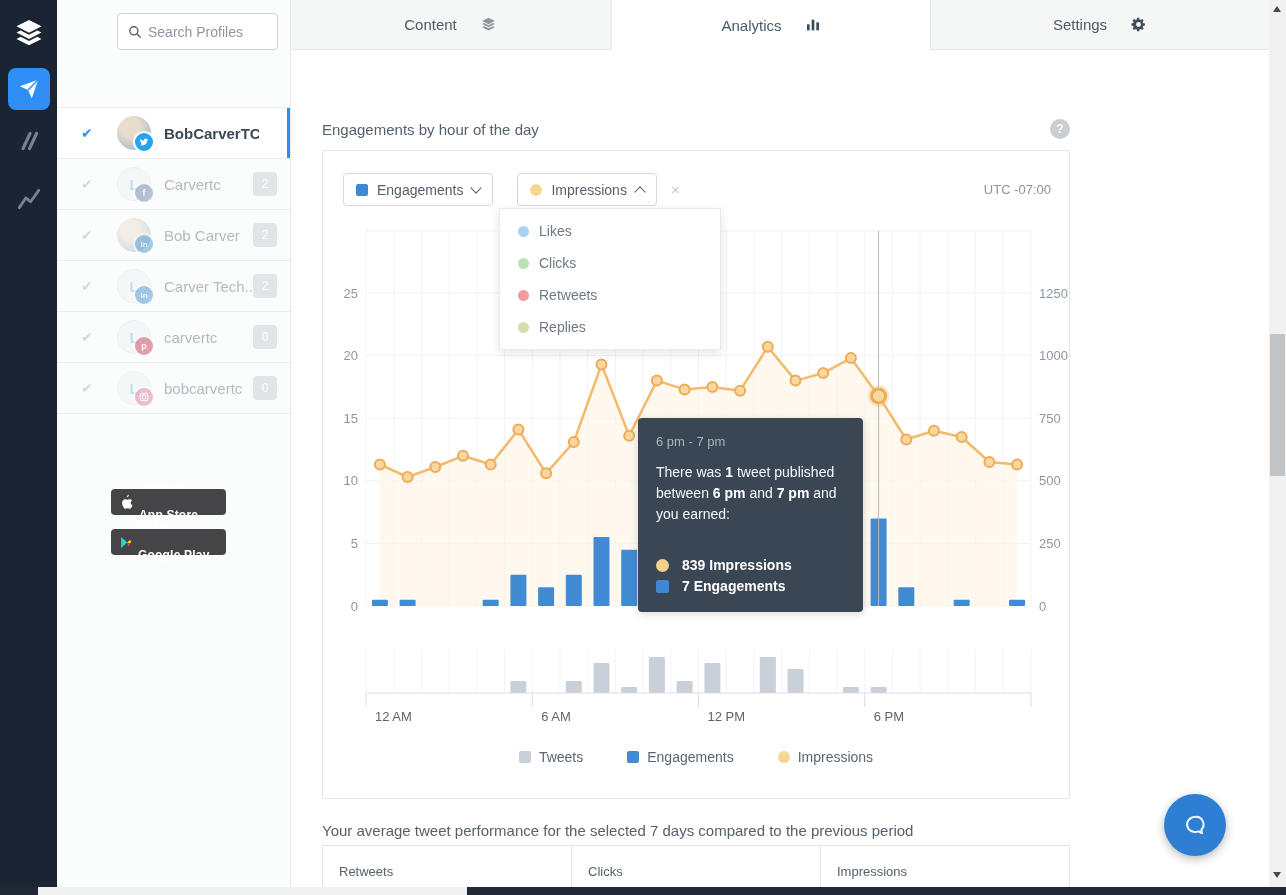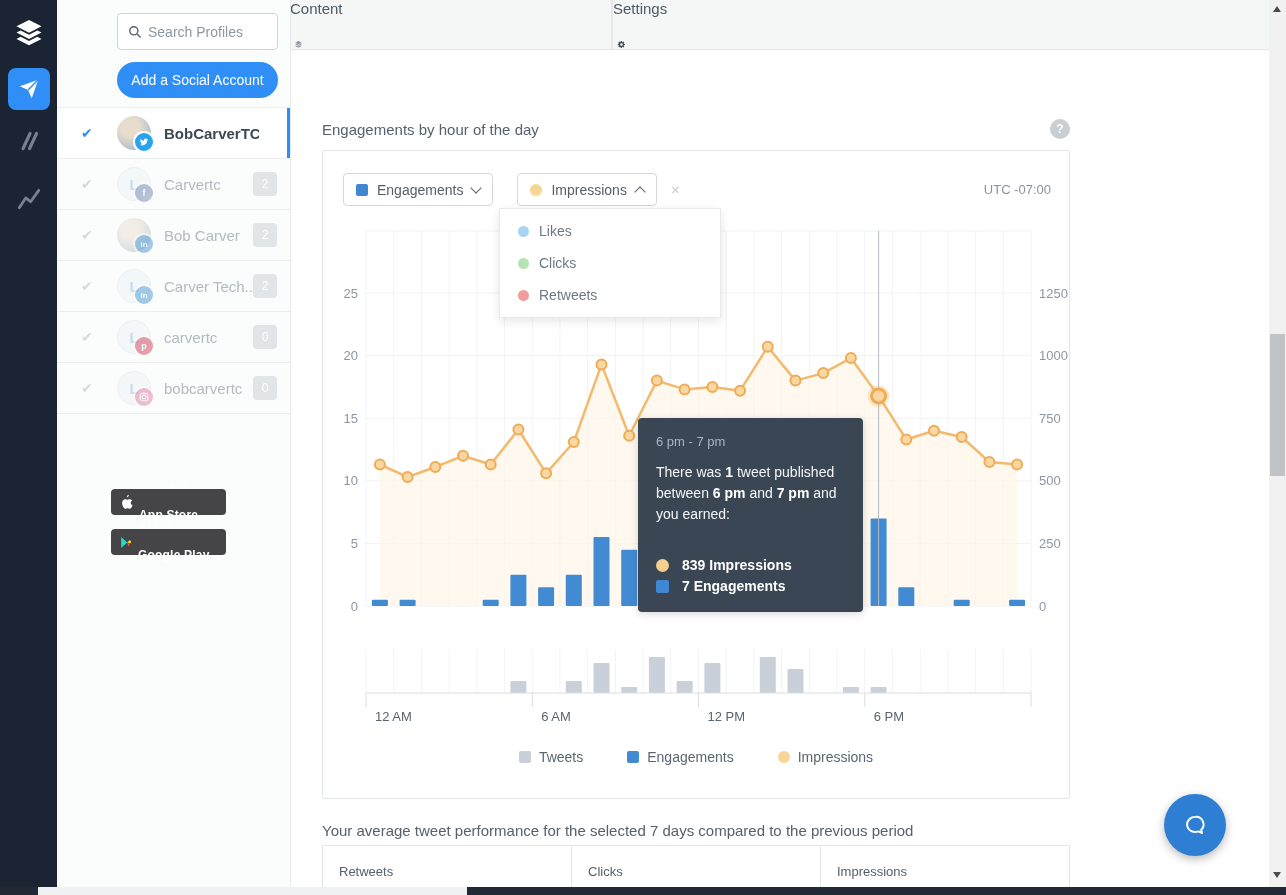--- a/index.html
+++ b/index.html
@@ -47,22 +47,22 @@
                display:flex;align-items:center;padding:0 8px;gap:6px;cursor:pointer;}
   .store-badge .lines{display:flex;flex-direction:column;line-height:1;}
   .store-badge .l1{font-size:6.5px;color:#fff;}
   .store-badge .l2{font-size:12px;color:#fff;font-weight:bold;letter-spacing:.2px;margin-top:19px;}
   .side-links{position:absolute;left:54px;top:578px;display:flex;flex-direction:column;gap:8px;}
   .side-links a{font-size:13px;color:#6f7a83;text-decoration:none;cursor:pointer;}
 
   
   .main{position:absolute;left:290px;top:0;width:979px;height:895px;background:#fff;}
   .toptabs{position:absolute;left:0;top:0;right:0;height:50px;display:flex;}
-  .toptab{display:flex;justify-content:center;gap:23px;font-size:15px;color:#4c5a66;
-          box-sizing:border-box;cursor:pointer;flex-direction:column;}
+  .toptab{display:flex;align-items:center;justify-content:center;gap:23px;font-size:15px;color:#4c5a66;
+          box-sizing:border-box;cursor:pointer;}
   .toptab.inactive{background:#f5f6f6;border-bottom:1px solid #e4e6e8;}
   .tab-content{width:322px;border-right:1px solid #e4e6e8;}
   .tab-analytics{width:318px;background:#fff;}
   .tab-settings{flex:1;border-left:1px solid #e4e6e8;}
 
   .subtabs{position:absolute;left:0;top:50px;right:0;height:57px;border-bottom:1px solid #e9ebed;
            display:flex;align-items:stretch;padding-left:30px;gap:52px;background:#fff;}
   .subtab{display:flex;align-items:center;font-size:15px;color:#7d8893;cursor:pointer;height:100%;}
   .subtab.active{position:relative;gap:8px;color:#3c4954;font-weight:bold;}
   .subtab.active::after{content:"";position:absolute;left:0;right:0;bottom:0;height:3px;background:#333f4a;}
@@ -156,21 +156,20 @@
   </div>
 
   <div class="sidebar">
     <div class="search-box">
       <svg width="14" height="14" viewBox="0 0 24 24" fill="none" stroke="#55606a" stroke-width="2.4">
         <circle cx="10" cy="10" r="7"></circle>
           <path d="m15.5 15.5 6 6"></path>
       </svg>
       <input type="text" placeholder="Search Profiles" style="">
     </div>
-    <button class="add-btn">Add a Social Account</button>
 
     <div class="profiles">
       <div class="prow sel">
         <span class="check">✔</span>
         <span class="pava">
           <span class="photo" style="display:block;"></span>
           <span class="nbadge" style="background:#2aa3ef;">
             <svg width="10" height="10" viewBox="0 0 24 24">
                 <path d="M22 5.9c-.7.3-1.5.6-2.3.7.8-.5 1.5-1.3 1.8-2.3-.8.5-1.7.8-2.6 1A4.1 4.1 0 0 0 11.8 9 11.6 11.6 0 0 1 3.4 4.7a4.1 4.1 0 0 0 1.3 5.5c-.7 0-1.3-.2-1.9-.5 0 1.9 1.4 3.6 3.3 4-.6.2-1.3.2-1.9.1.5 1.6 2 2.8 3.8 2.8A8.2 8.2 0 0 1 2 18.3 11.6 11.6 0 0 0 19.9 8.5v-.5c.8-.6 1.5-1.3 2.1-2.1z" fill="#fff"></path>
               </svg>
@@ -256,20 +255,28 @@
 
   <div class="main">
 
     <div class="toptabs">
       <div class="toptab inactive tab-content">
         <span>Content</span>
         <svg width="17" height="17" viewBox="0 0 24 24" fill="#8d979f">
           <path d="M12 2.5 21 7l-9 4.5L3 7z"></path>
             <path d="M6 9.9 3 11.4l9 4.5 9-4.5-3-1.5-6 3z"></path>
             <path d="M6 14.4 3 15.9l9 4.5 9-4.5-3-1.5-6 3z"></path>
+        </svg>
+      </div>
+      <div class="toptab tab-analytics">
+        <span>Analytics</span>
+        <svg width="16" height="16" viewBox="0 0 24 24" fill="#3f4d5a">
+          <rect x="3" y="11" width="4" height="9"></rect>
+            <rect x="10" y="4" width="4" height="16"></rect>
+            <rect x="17" y="8" width="4" height="12"></rect>
         </svg>
       </div>
       <div class="toptab inactive tab-settings">
         <span>Settings</span>
         <svg width="17" height="17" viewBox="0 0 24 24">
           <path fill-rule="evenodd" fill="#3f4d5a" d="M21 13.5v-3l-2.6-.5a6.7 6.7 0 0 0-.6-1.5l1.5-2.2-2.1-2.1-2.2 1.5c-.5-.3-1-.5-1.5-.6L13 2.5h-3l-.5 2.6c-.5.1-1 .3-1.5.6L5.8 4.2 3.7 6.3l1.5 2.2c-.3.5-.5 1-.6 1.5L2 10.5v3l2.6.5c.1.5.3 1 .6 1.5l-1.5 2.2 2.1 2.1 2.2-1.5c.5.3 1 .5 1.5.6l.5 2.6h3l.5-2.6c.5-.1 1-.3 1.5-.6l2.2 1.5 2.1-2.1-1.5-2.2c.3-.5.5-1 .6-1.5zM12 15.5a3.5 3.5 0 1 1 0-7 3.5 3.5 0 0 1 0 7z"></path>
         </svg>
       </div>
     </div>
 
@@ -440,20 +447,24 @@
           <span>Likes</span>
         </div>
         <div class="ditem">
           <span class="dsw" style="background: rgb(181, 227, 181);"></span>
           <span>Clicks</span>
         </div>
         <div class="ditem">
           <span class="dsw" style="background: rgb(242, 155, 155);"></span>
           <span>Retweets</span>
         </div>
+        <div class="ditem">
+          <span class="dsw" style="background: rgb(217, 220, 174);"></span>
+          <span>Replies</span>
+        </div>
       </div>
 
       <div class="tooltip">
         <div class="tt-time">6 pm - 7 pm</div>
         <div class="tt-body"><span>There was </span><b>1</b><span> tweet published between </span><b>6 pm</b><span> and </span><b>7 pm</b><span> and you earned:</span></div>
         <div class="tt-stat">
           <span class="tt-ci" style="background: rgb(245, 208, 140);"></span>
           <span>839 Impressions</span>
         </div>
         <div class="tt-stat">

